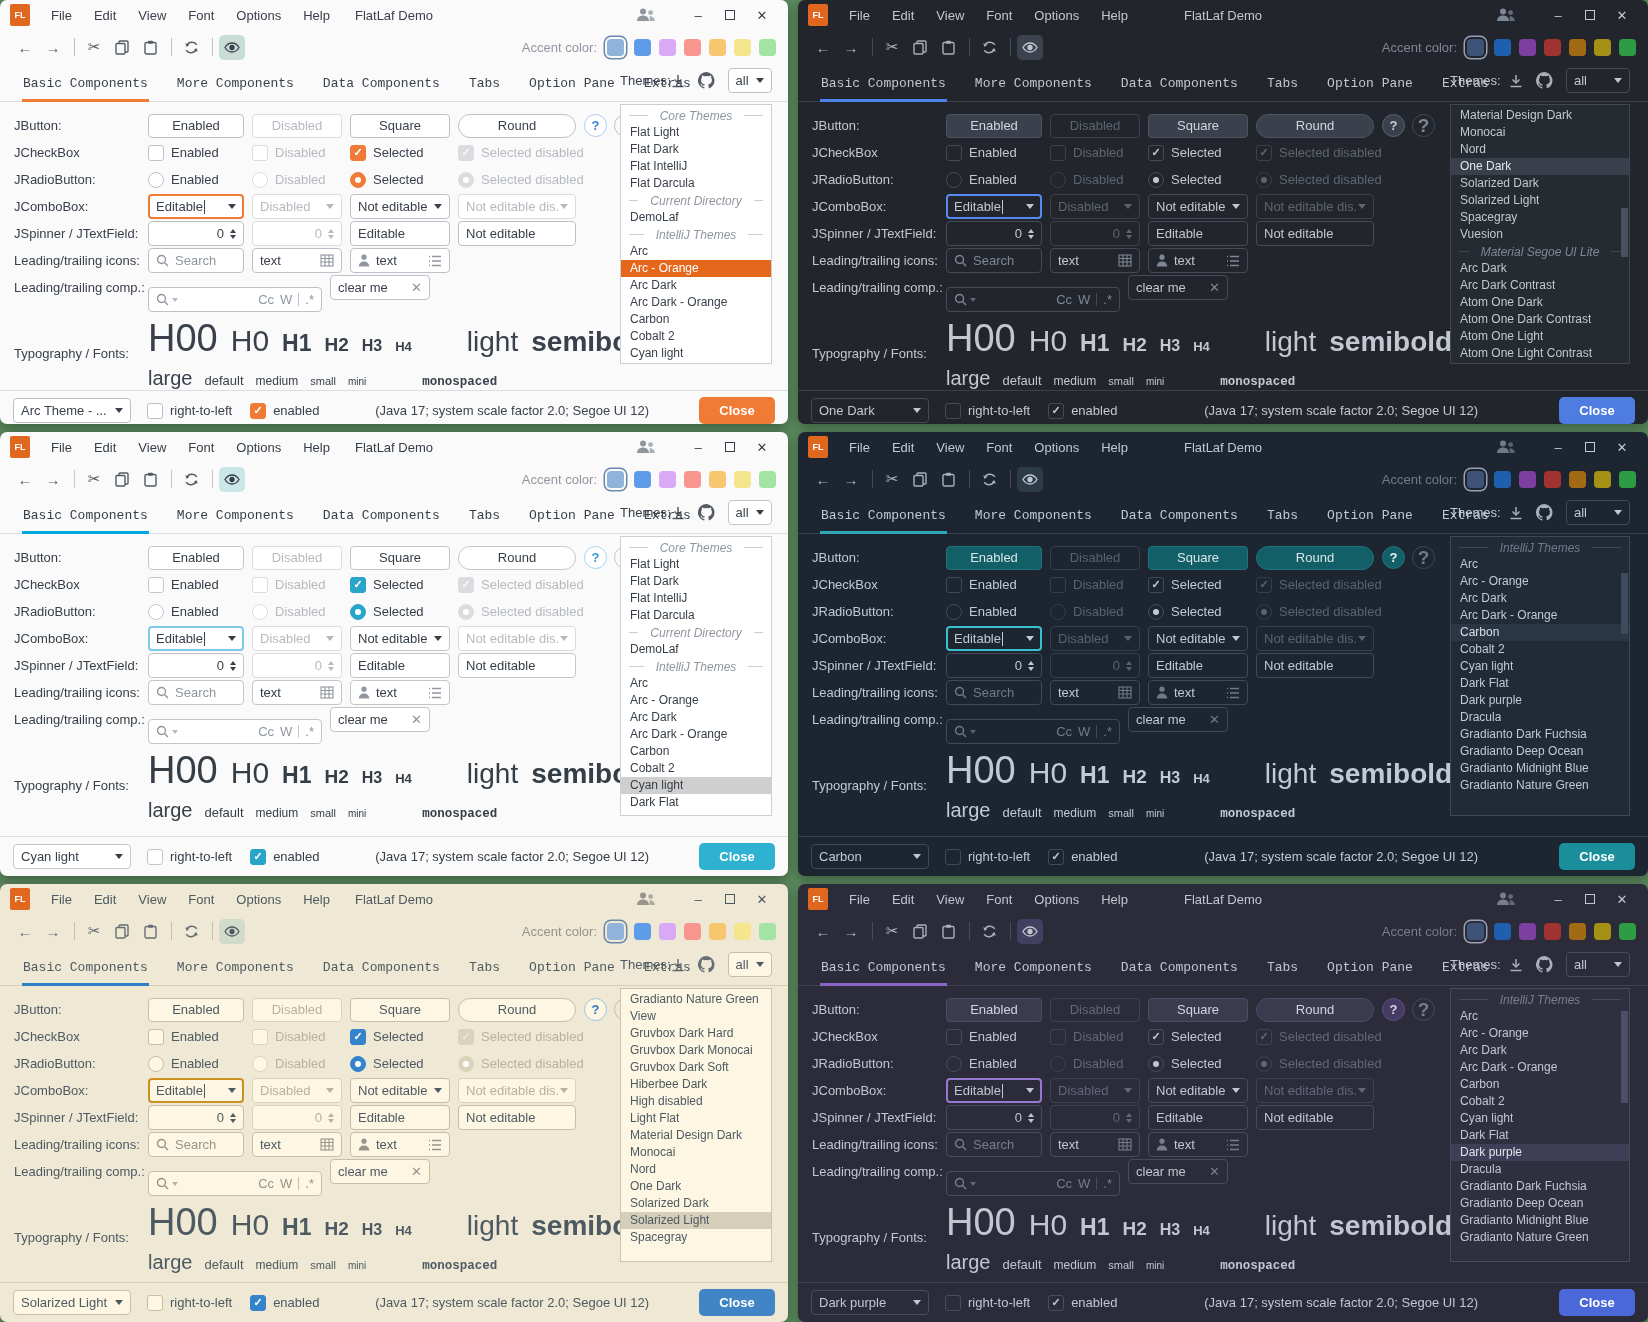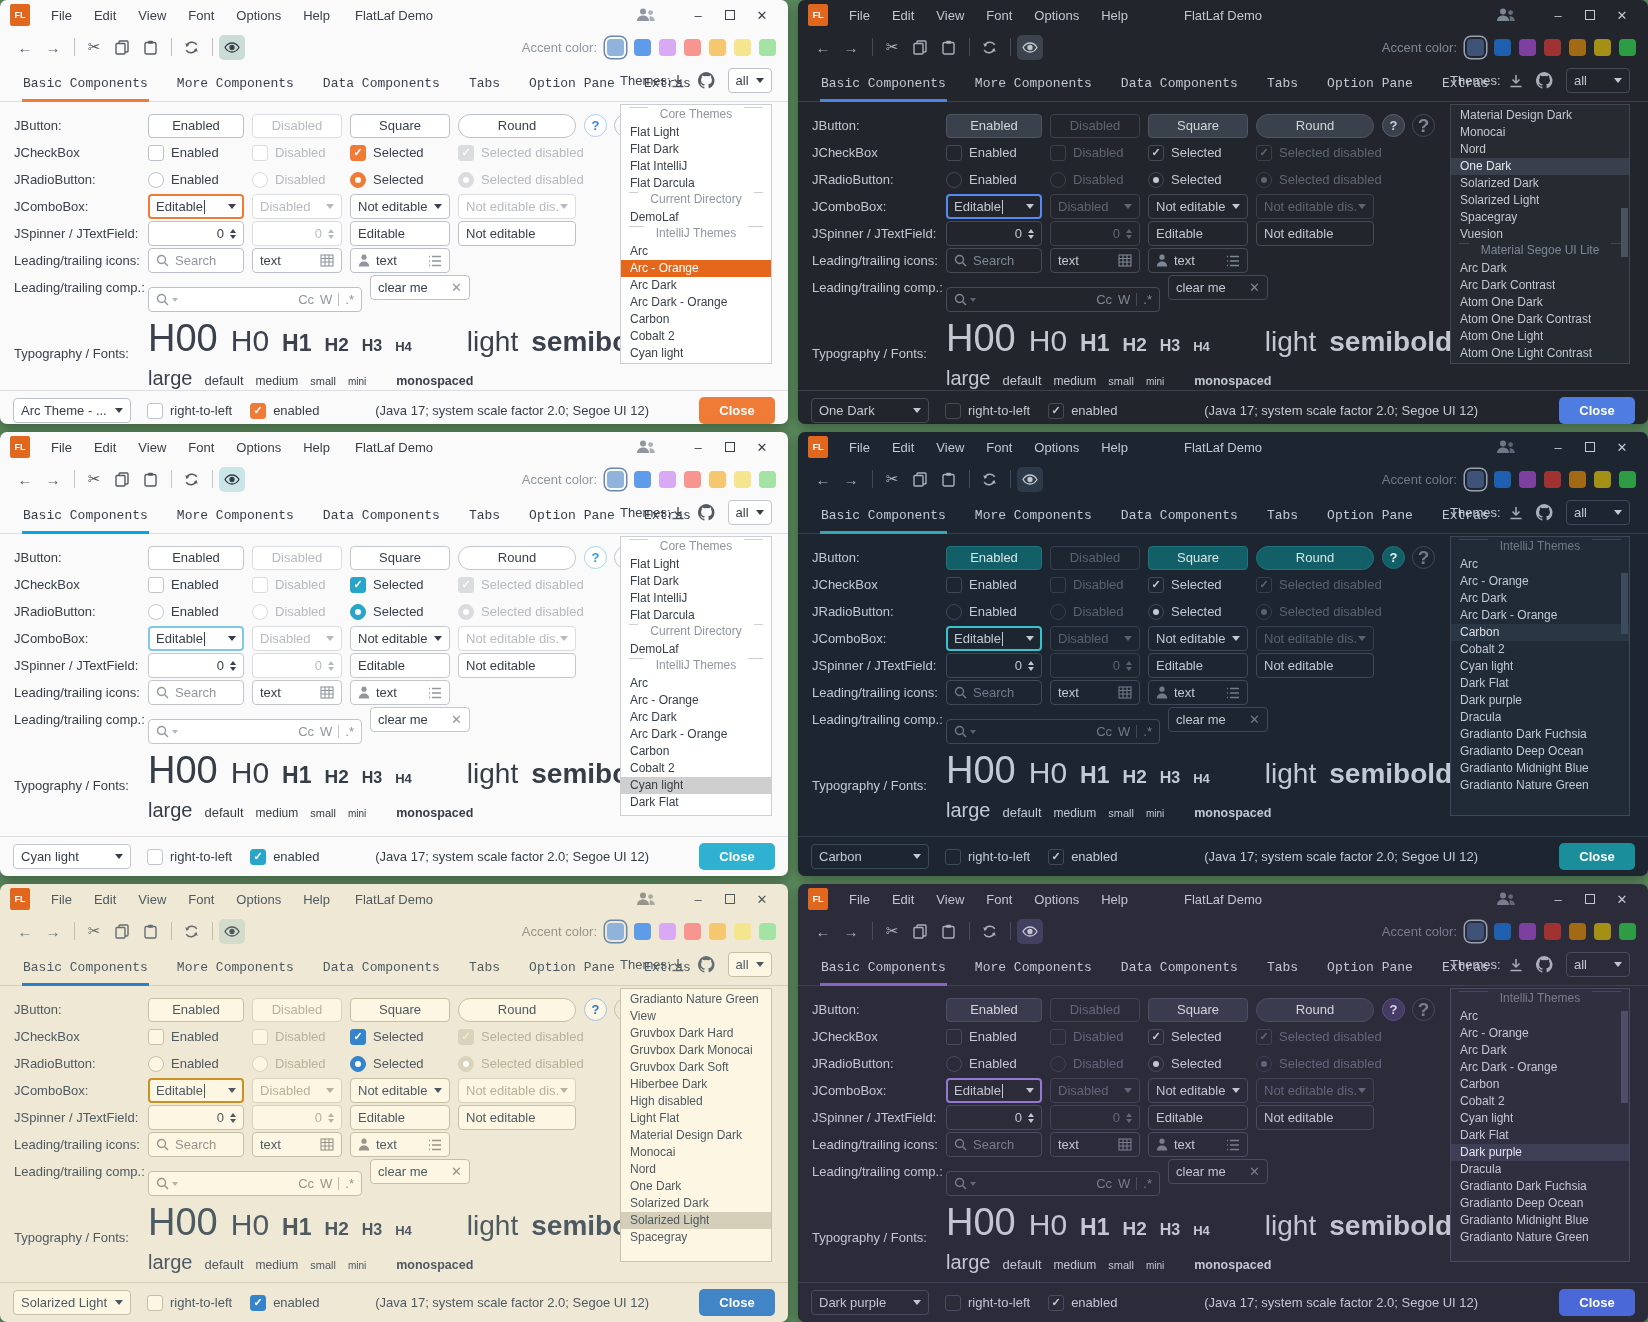--- a/index.html
+++ b/index.html
@@ -101,44 +101,44 @@
   .updown { display:flex; flex-direction:column; gap:2px; }
   .tri-up { width:0; height:0; border-left:3.5px solid transparent; border-right:3.5px solid transparent;
             border-bottom:4.5px solid var(--fg); }
   .tri-dn { width:0; height:0; border-left:3.5px solid transparent; border-right:3.5px solid transparent;
             border-top:4.5px solid var(--fg); }
   .dis .tri-up { border-bottom-color:var(--dis); } .dis .tri-dn { border-top-color:var(--dis); }
   .fico { color:var(--muted); display:flex; margin-right:6px; flex:none; }
   .ph { color:var(--muted); }
   .trail { margin-left:auto; display:flex; align-items:center; gap:6px; color:var(--muted); flex:none; }
   .minidiv { width:1px; height:13px; background:var(--fborder); }
-  .wide { width:214px;margin-top:24px; }
+  .wide { width:174px;margin-top:24px; }
   .xglyph { color:var(--muted); font-size:13px; }
 
   .typo { display:flex; margin-top:16px; flex:none; }
   .typocol { display:flex; flex-direction:column; }
   .trow1 { display:flex; align-items:baseline; }
   .trow1 span { margin-right:13px; }
   .h00 { font-size:38px; font-weight:300; } .h0 { font-size:30px; font-weight:300; }
   .h1 { font-size:23px; font-weight:600; } .h2 { font-size:19px; font-weight:600; }
   .h3 { font-size:16px; font-weight:600; } .h4 { font-size:13px; font-weight:700; }
   .lightw { font-size:28px; font-weight:300; margin-left:42px; }
   .semib { font-size:28px; font-weight:700; }
   .trow2 { display:flex; align-items:baseline; margin-top:7px; }
   .trow2 span { margin-right:12px; }
   .s1{font-size:20px;} .s2{font-size:13px;} .s3{font-size:12px;} .s4{font-size:11px;} .s5{font-size:10px;}
-  .mono { font-family:Liberation Sans, sans-serif; font-size:12.5px; margin-left:18px; font-weight:600; }
+  .mono { font-family:Liberation Mono, monospace; font-size:12.5px; margin-left:44px; font-weight:600; }
 
   
   .themelist { position:absolute; top:104px; bottom:60px; left:var(--ll); width:var(--lw);
                background:var(--listbg); border:1px solid var(--listb); overflow:hidden; font-size:12px; padding-top:2px; }
   .titem { height:17px; line-height:17px; padding:0 9px; white-space:nowrap; display:flex; }
   .titem .lab { overflow:hidden; }
   .titem.sel { background:var(--selbg); color:var(--selfg); }
-  .tsep { height:17px; display:flex; align-items:flex-start; gap:12px; color:var(--muted); padding:0 8px; white-space:nowrap; }
+  .tsep { height:17px; display:flex; align-items:center; gap:12px; color:var(--muted); padding:0 8px; white-space:nowrap;font-style:italic; }
   .tsep .line { flex:1; height:1px; background:var(--listb); min-width:6px; }
   .sb { display:var(--sb-d,none); position:absolute; right:1px; top:var(--sb-top); height:var(--sb-h);
         width:7px; background:var(--sb-c); }
 
   
   .bottombar { flex:0 0 40px; border-top:1px solid var(--tabb); display:flex; align-items:center; padding:0 13px; }
   .bcombo { width:118px; margin-right:16px; }
   .bcb { margin-right:18px; }
   .javainfo { margin:0 auto; color:var(--fg); }
   .closebtn { height:27px; min-width:76px; padding:0 14px; background:var(--close); color:#fff; border-radius:5px;

